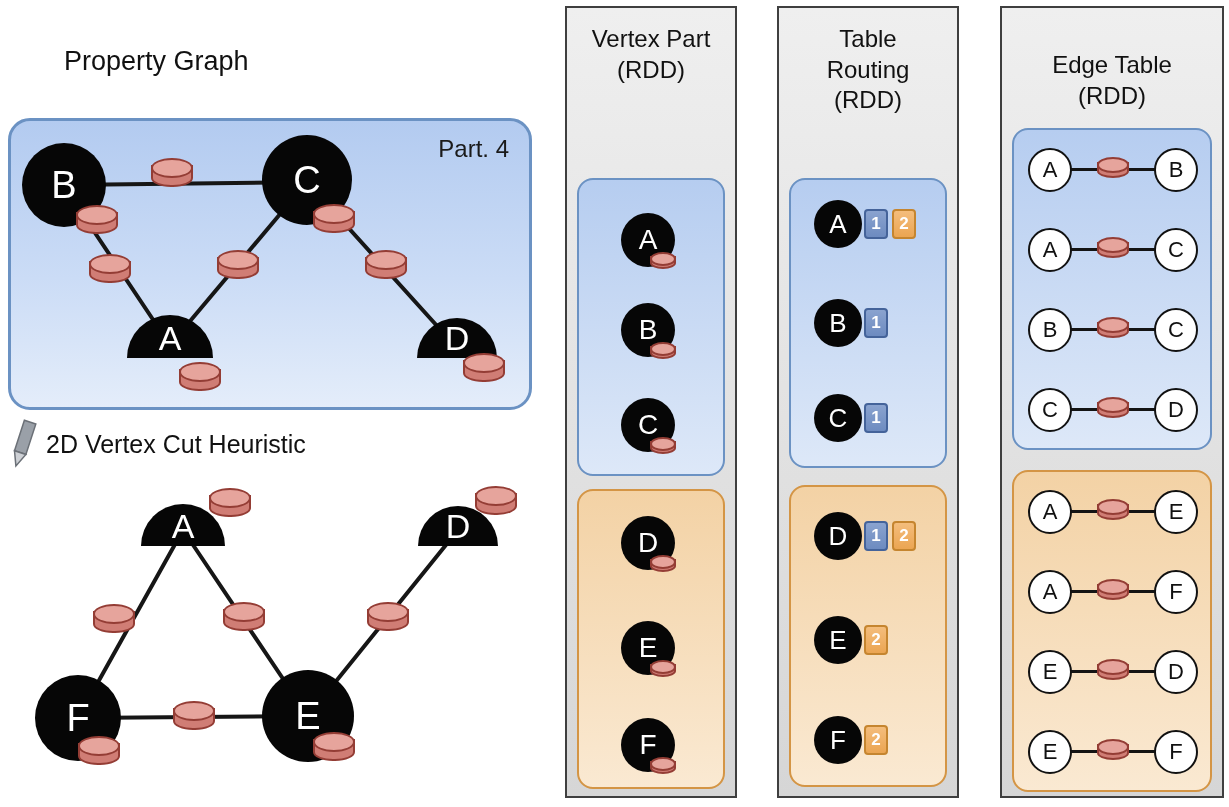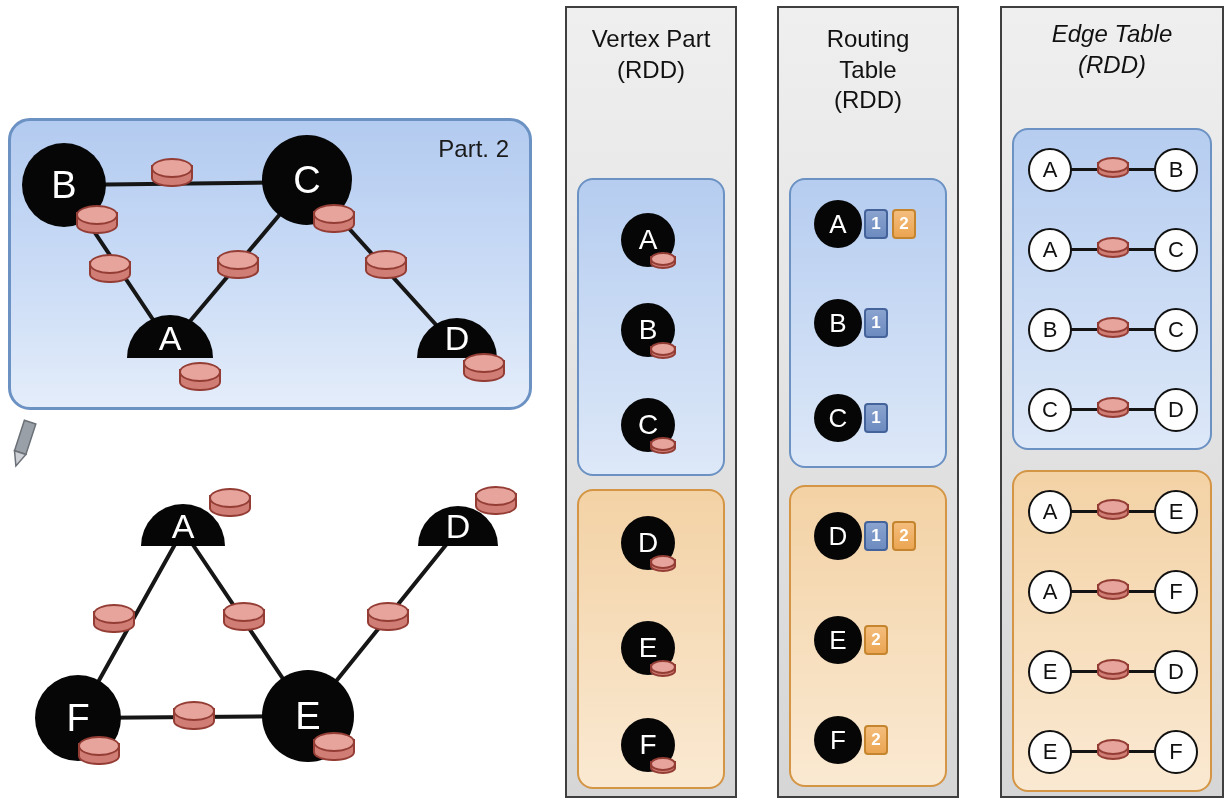--- a/index.html
+++ b/index.html
@@ -55,23 +55,24 @@
   .pencil { position: absolute; left: 6px; top: 418px; z-index: 2; }
 
   .fs38 { font-size: 38px; } .fs34 { font-size: 34px; }
   .fs28 { font-size: 28px; } .fs26 { font-size: 26px; }
 </style>
 </head>
 <body>
 
 <div class="canvas">
 
+  <div class="pg-title">Property Graph</div>
 
   <div class="part-box blue" style="left:8px; top:118px; width:524px; height:292px;">
-    <div class="part-label" style="right:20px; top:14px;">Part. 2</div>
+    <div class="part-label" style="right:20px; top:14px;">Part. 4</div>
   </div>
 
   <svg class="edges" width="1229" height="807">
     <g stroke="#161616" stroke-width="4" stroke-linecap="round">
 
       <line x1="63" y1="185" x2="307" y2="182"></line>
       <line x1="63" y1="185" x2="170" y2="345"></line>
       <line x1="307" y1="182" x2="170" y2="345"></line>
       <line x1="307" y1="182" x2="457" y2="348"></line>
 
@@ -95,20 +96,21 @@
   <div class="cyl cyl-lg" style="left:365px; top:257px;"></div>
   <div class="cyl cyl-lg" style="left:179px; top:369px;"></div>
   <div class="cyl cyl-lg" style="left:463px; top:360px;"></div>
 
   <svg class="pencil" width="34" height="52" viewBox="0 0 34 52">
     <g transform="rotate(18 17 26)">
       <rect x="11" y="3" width="12" height="32" fill="#9aa0a8" stroke="#6b7077" stroke-width="1.5"></rect>
       <polygon points="11,35 23,35 17,49" fill="#cdd0d5" stroke="#6b7077" stroke-width="1.5"></polygon>
     </g>
   </svg>
+  <div class="heuristic">2D Vertex Cut Heuristic</div>
 
   <div class="dome fs34" style="left:141px; top:504px; width:84px; height:42px;">A</div>
   <div class="dome fs34" style="left:418px; top:506px; width:80px; height:40px;">D</div>
   <div class="node fs38" style="left:35px; top:675px; width:86px; height:86px;">F</div>
   <div class="node fs38" style="left:262px; top:670px; width:92px; height:92px;">E</div>
 
   <div class="cyl cyl-lg" style="left:209px; top:495px;"></div>
   <div class="cyl cyl-lg" style="left:475px; top:493px;"></div>
   <div class="cyl cyl-lg" style="left:93px;  top:611px;"></div>
   <div class="cyl cyl-lg" style="left:223px; top:609px;"></div>
@@ -135,22 +137,22 @@
 
   <div class="node fs28" style="left:621px; top:516px; width:54px; height:54px;">D</div>
   <div class="cyl cyl-sm" style="left:650px; top:559px;"></div>
   <div class="node fs28" style="left:621px; top:621px; width:54px; height:54px;">E</div>
   <div class="cyl cyl-sm" style="left:650px; top:664px;"></div>
   <div class="node fs28" style="left:621px; top:718px; width:54px; height:54px;">F</div>
   <div class="cyl cyl-sm" style="left:650px; top:761px;"></div>
 
   <div class="col-box" style="left:777px; top:6px; width:182px; height:792px;">
     <div class="col-title" style="top:16px;">
+      <div>Table</div>
       <div>Routing</div>
-      <div>Table</div>
       <div>(RDD)</div>
     </div>
   </div>
   <div class="inner blue" style="left:789px; top:178px; width:158px; height:290px;"></div>
   <div class="inner orange" style="left:789px; top:485px; width:158px; height:302px;"></div>
 
   <div class="node fs26" style="left:814px; top:200px; width:48px; height:48px;">A</div>
   <div class="badge" style="left:864px; top:209px;" data-color="blue">1</div>
   <div class="badge" style="left:892px; top:209px;" data-color="orange">2</div>
 
@@ -164,21 +166,21 @@
   <div class="badge" style="left:864px; top:521px;" data-color="blue">1</div>
   <div class="badge" style="left:892px; top:521px;" data-color="orange">2</div>
 
   <div class="node fs26" style="left:814px; top:616px; width:48px; height:48px;">E</div>
   <div class="badge" style="left:864px; top:625px;" data-color="orange">2</div>
 
   <div class="node fs26" style="left:814px; top:716px; width:48px; height:48px;">F</div>
   <div class="badge" style="left:864px; top:725px;" data-color="orange">2</div>
 
   <div class="col-box" style="left:1000px; top:6px; width:224px; height:792px;">
-    <div class="col-title" style="top:11px;font-style:italic;">
+    <div class="col-title" style="top:42px;">
       <div>Edge Table</div>
       <div>(RDD)</div>
     </div>
   </div>
   <div class="inner blue" style="left:1012px; top:128px; width:200px; height:322px;"></div>
   <div class="inner orange" style="left:1012px; top:470px; width:200px; height:322px;"></div>
 
   <div class="hline" style="left:1050px; top:168px; width:126px;"></div>
   <div class="wnode" style="left:1028px; top:148px;">A</div>
   <div class="wnode" style="left:1154px; top:148px;">B</div>

